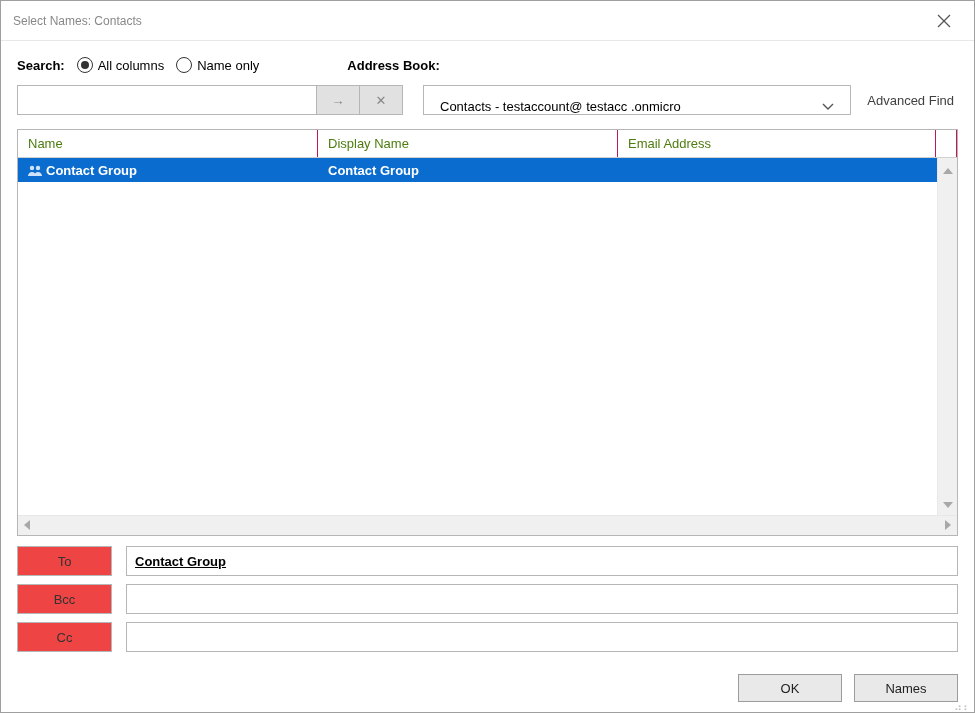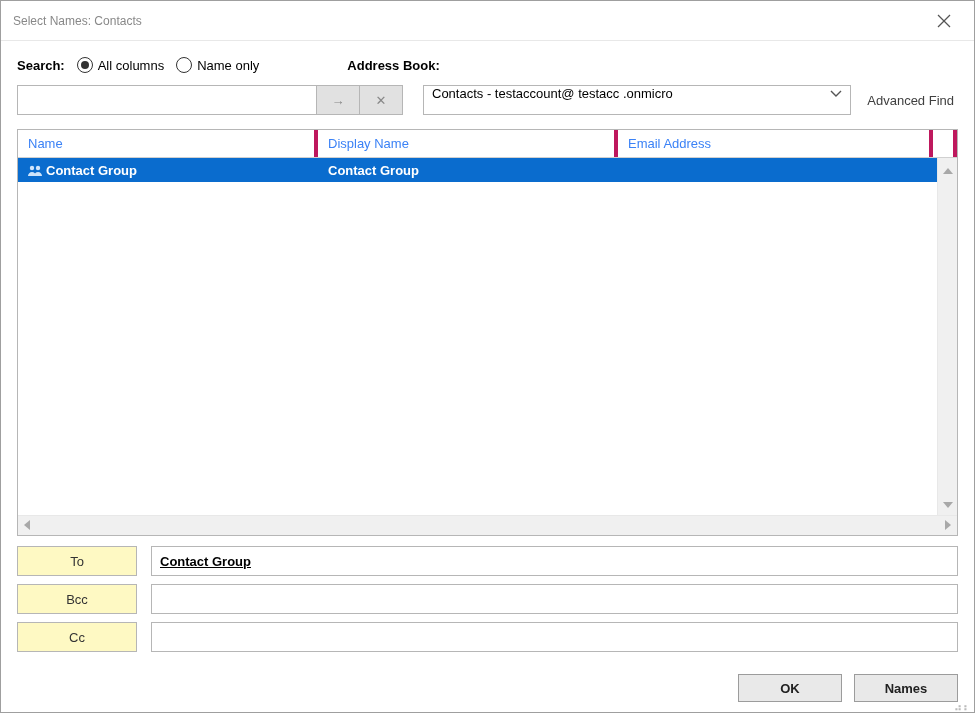--- a/index.html
+++ b/index.html
@@ -103,22 +103,22 @@
     display: flex;
     align-items: center;
     gap: 16px;
   }
   .addr-select {
     flex: 1;
     height: 30px;
     border: 1px solid #b6b6b6;
     background: #fff;
     display: flex;
-    align-items: flex-start;
-    padding: 0 8px;
+    align-items: flex-end;
+    padding: 0 16px;
     justify-content: space-between;
     cursor: pointer;
   }
   .addr-select span { white-space: nowrap; overflow: hidden; }
   .chevron {
     color: #555;
   }
   .adv-find {
     color: #404040;
     cursor: pointer;
@@ -134,22 +134,22 @@
     min-height: 0;
   }
   .grid-header {
     display: flex;
     height: 28px;
     background: #fff;
     border-bottom: 1px solid #d0d0d0;
   }
   .grid-header .col {
     padding: 4px 10px;
-    border-right: 4px solid #be185d;
-    color: #3b82f6;
+    border-right: 1px solid #be185d;
+    color: #4d7c0f;
     display: flex; align-items: center;
     cursor: pointer;
   }
   .col-name { width: 300px; }
   .col-display { width: 300px; }
   .col-email { flex: 1; }
   .col-scroll { width: 20px; border-right: none; }
   .grid-body {
     flex: 1;
     background: #fff;
@@ -214,24 +214,24 @@
     display: flex;
     flex-direction: column;
     gap: 8px;
   }
   .recip-row {
     display: flex;
     gap: 14px;
     align-items: center;
   }
   .recip-btn {
-    width: 120px;
+    width: 95px;
     height: 30px;
     border: 1px solid #b6b6b6;
-    background: #fef9c3;
+    background: #ef4444;
     color: #333;
     display: flex; align-items: center; justify-content: center;
     cursor: pointer;
   }
   .recip-input {
     flex: 1;
     height: 30px;
     border: 1px solid #b6b6b6;
     background: #fff;
     padding: 2px 8px;
@@ -240,21 +240,20 @@
   .recip-value {
     font-weight: bold;
     text-decoration: underline;
   }
   .footer {
     display: flex;
     justify-content: flex-end;
     gap: 12px;
     padding: 12px 16px 10px 16px;
     position: relative;
-    font-weight: bold;
   }
   .btn-std {
     width: 104px; height: 28px;
     border: 1px solid #9c9c9c;
     background: #e9e9e9;
     color: #222;
     display: flex; align-items: center; justify-content: center;
     cursor: pointer;
   }
   .resize-grip {

